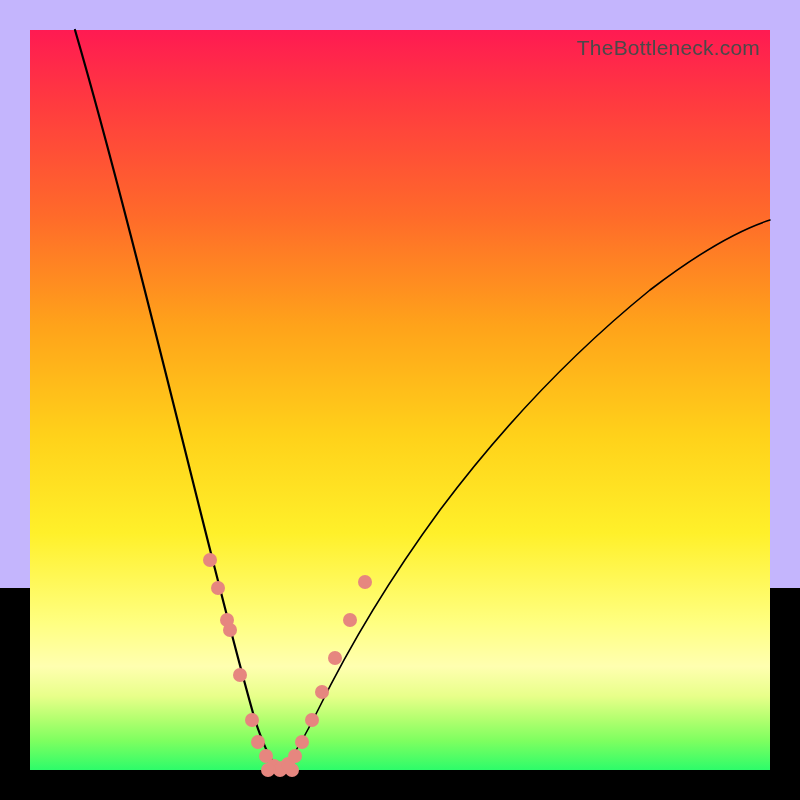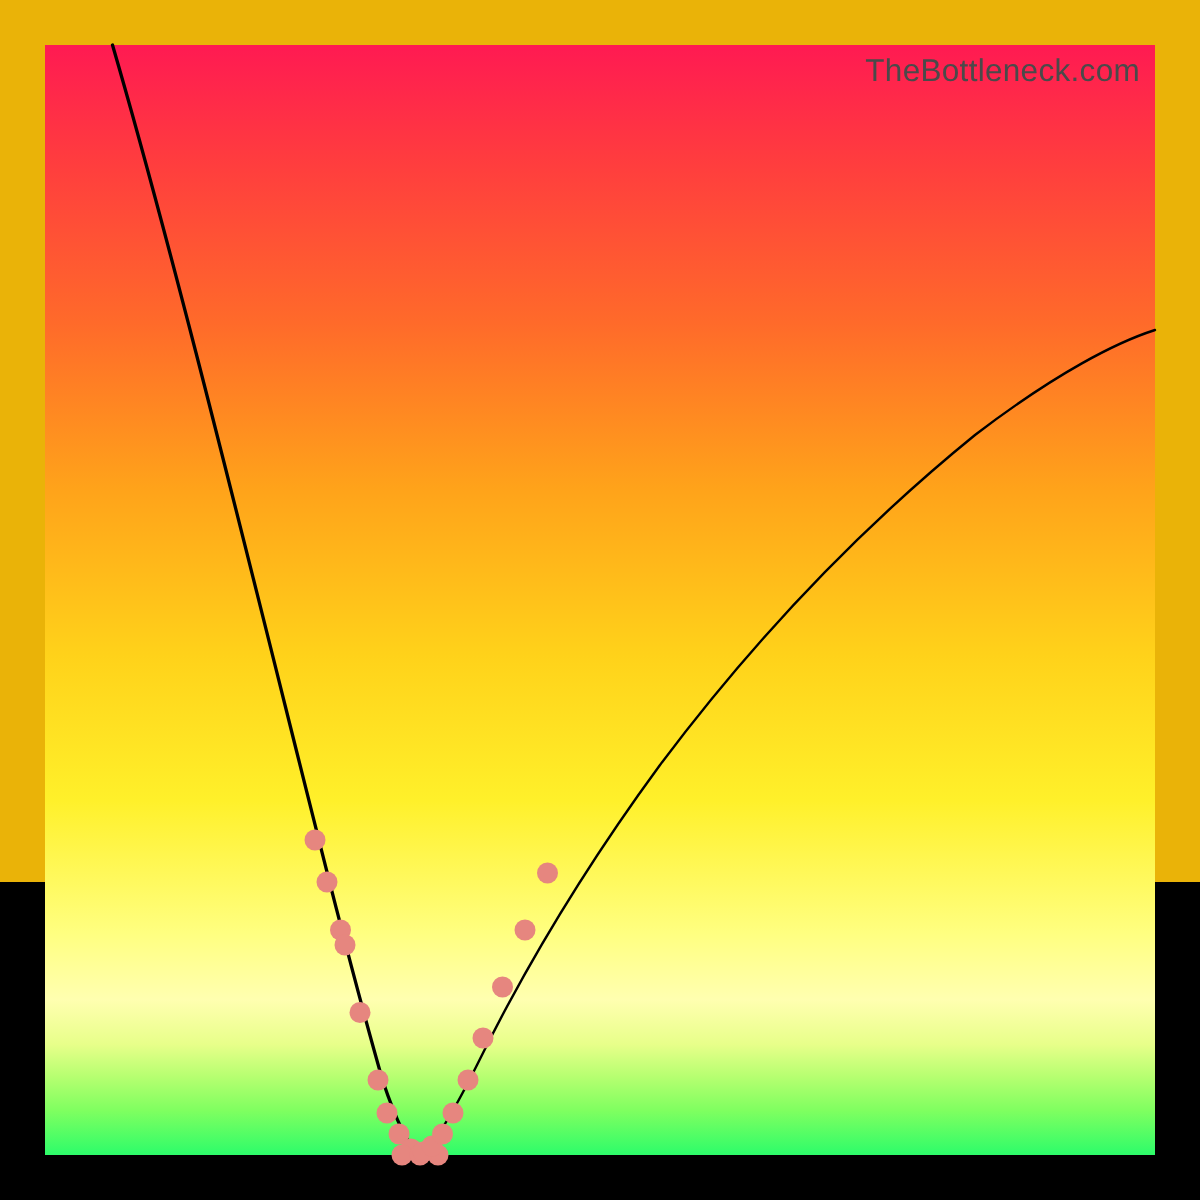--- a/index.html
+++ b/index.html
@@ -10,21 +10,21 @@
     background: #000;
     overflow: hidden;
     font-family: Arial, Helvetica, sans-serif;
   }
   .frame {
     position: absolute;
     left: 0;
     top: 0;
     width: 800px;
     height: 588px;
-    background: #eab308;
+    background: #c4b5fd;
   }
   .plot-area {
     position: absolute;
     left: 30px;
     top: 30px;
     width: 740px;
     height: 740px;
     background: linear-gradient(to bottom,
       #ff1a52 0%,
       #ff3b3f 10%,

